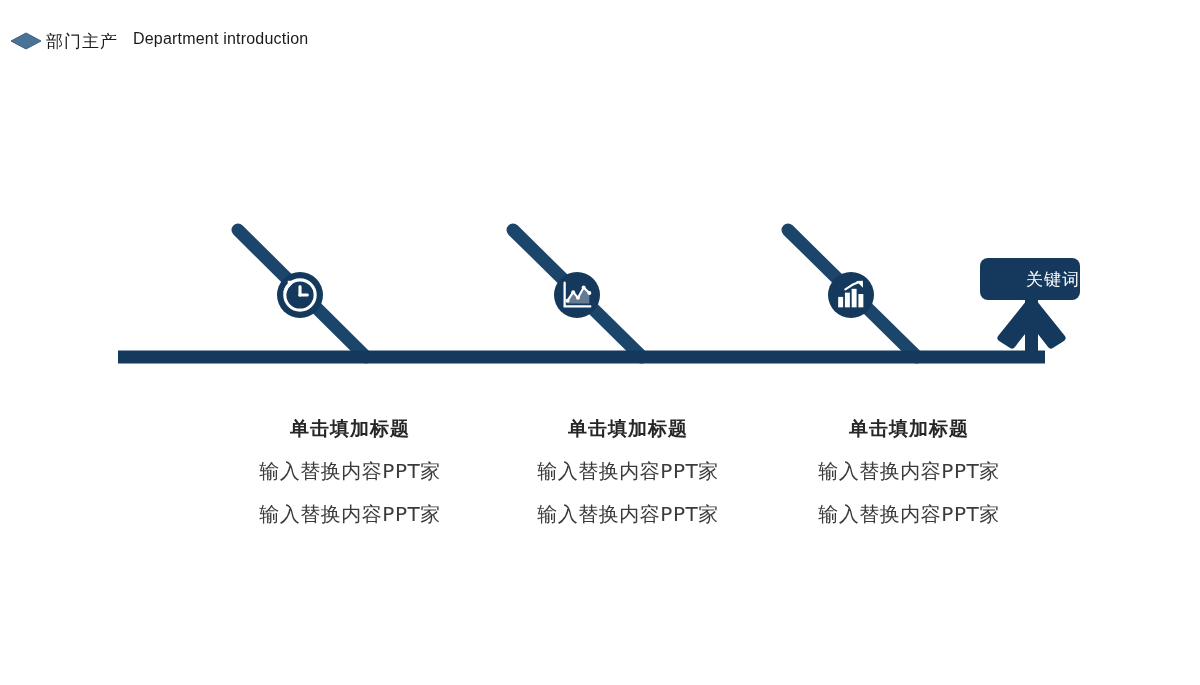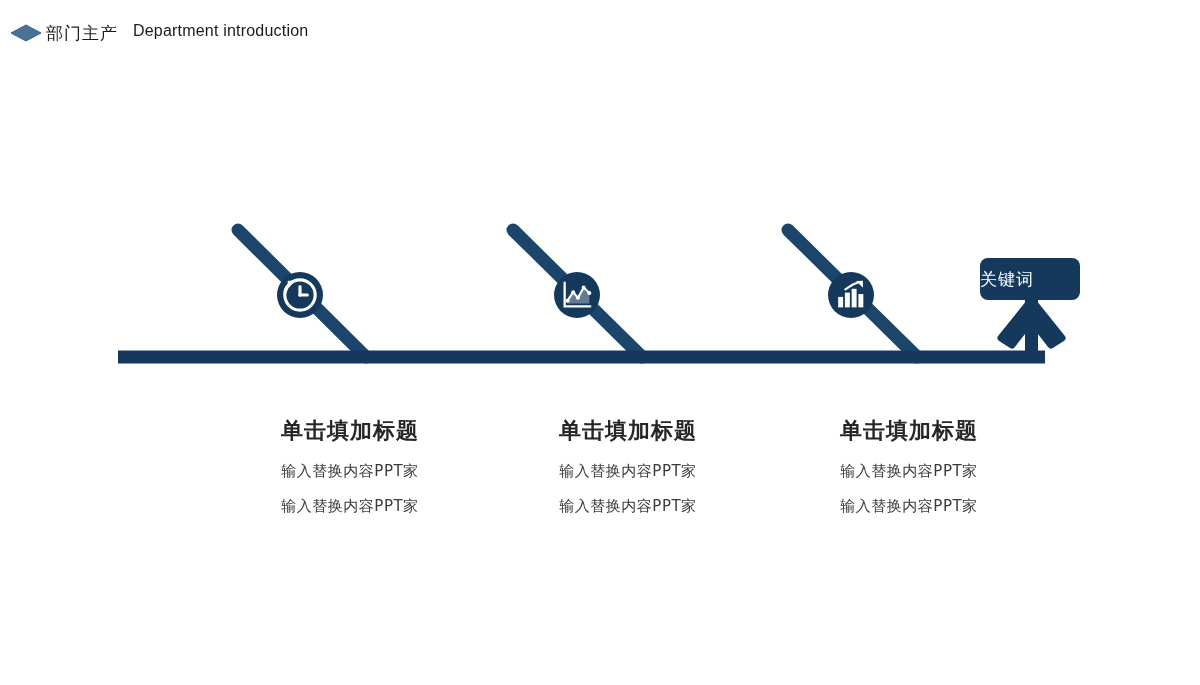--- a/index.html
+++ b/index.html
@@ -4,21 +4,21 @@
 <style>
   html,body{margin:0;padding:0;}
   body{
     width:1200px;height:685px;background:#ffffff;
     font-family:"Liberation Sans","DejaVu Sans",sans-serif;
     overflow:hidden;position:relative;
   }
   #slide{position:absolute;inset:0;width:1200px;height:685px;}
 
   
-  .header{position:absolute;left:0;top:8px;width:1200px;height:56px;}
+  .header{position:absolute;left:0;top:16px;width:1200px;height:56px;}
   .hdr-diamond{
     position:absolute;left:10px;top:16px;width:32px;height:18px;
   }
   .hdr-cn{
     position:absolute;left:46px;top:14px;
     font-size:17px;color:#1a1a1a;letter-spacing:1px;
     font-family:"DejaVu Sans","Liberation Sans",sans-serif;
     white-space:nowrap;
   }
   .hdr-en{
@@ -27,40 +27,40 @@
     white-space:nowrap;
   }
 
   
   .diagram{position:absolute;left:0;top:0;width:1200px;height:685px;}
 
   
   .keyword-box{
     position:absolute;left:980px;top:258px;width:100px;height:42px;
     background:#14395C;border-radius:8px;
-    display:flex;align-items:center;justify-content:flex-start;
+    display:flex;align-items:center;justify-content:flex-end;
   }
   .keyword-box span{
     color:#ffffff;font-size:17px;letter-spacing:1px;
     font-family:"DejaVu Sans","Liberation Sans",sans-serif;
     white-space:nowrap;
   }
 
   
   .col{position:absolute;width:240px;text-align:center;top:416px;}
   .col-0{left:230px;}
   .col-1{left:508px;}
   .col-2{left:789px;}
   .col .title{
-    font-size:22px;font-weight:bold;color:#262626;letter-spacing:1px;
+    font-size:19px;font-weight:bold;color:#262626;letter-spacing:1px;
     font-family:"DejaVu Sans","Liberation Sans",sans-serif;
     margin:0 0 12px 0;white-space:nowrap;
   }
   .col .line{
-    font-size:15px;color:#3a3a3a;letter-spacing:0.5px;
+    font-size:20px;color:#3a3a3a;letter-spacing:0.5px;
     font-family:"DejaVu Sans","Liberation Sans",sans-serif;
     margin:16px 0 13px 0;white-space:nowrap;
   }
 </style>
 </head>
 <body>
 
 <div id="slide">
 
   <div class="header">

